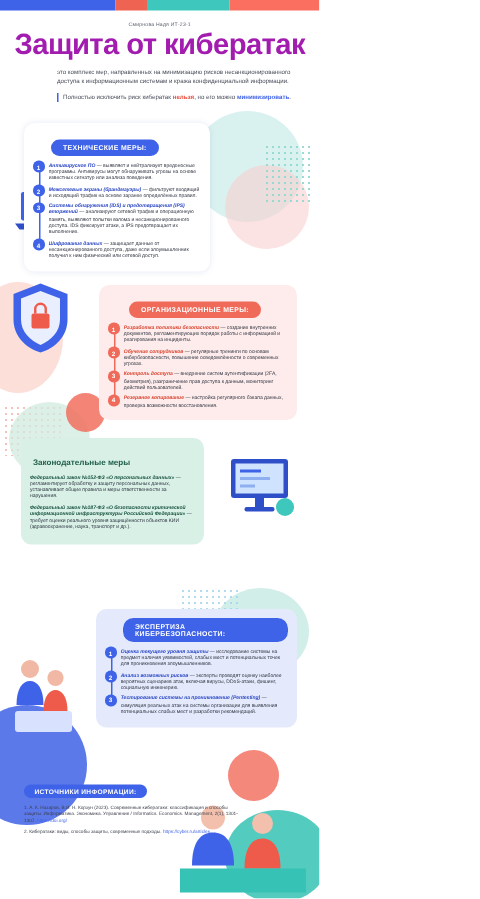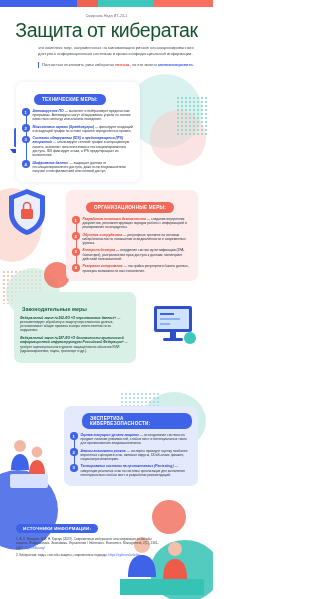--- a/index.html
+++ b/index.html
@@ -26,22 +26,22 @@
 
   
   .byline {
     position: absolute; top: 14px; left: 0; width: 213px;
     text-align: center; font-size: 3.4px; letter-spacing: .15px;
     color: #5d6370;
   }
   .title {
     position: absolute; top: 19px; left: 0; width: 213px;
     text-align: center;
-    font-size: 19.5px; font-weight: normal; letter-spacing: -0.4px;
-    color: #14532d;
+    font-size: 19.5px; font-weight: bold; letter-spacing: -0.4px;
+    color: #a21caf;
     line-height: 22px;
   }
   .intro {
     position: absolute; top: 45px; left: 38px; width: 158px;
     font-size: 4.1px; line-height: 5.6px; color: #4a4f5c;
   }
   .note {
     position: absolute; top: 62px; left: 38px; width: 158px;
     font-size: 4.1px; line-height: 5.6px; color: #4a4f5c;
     padding-left: 3px; border-left: 1.2px solid #3f63e8;

